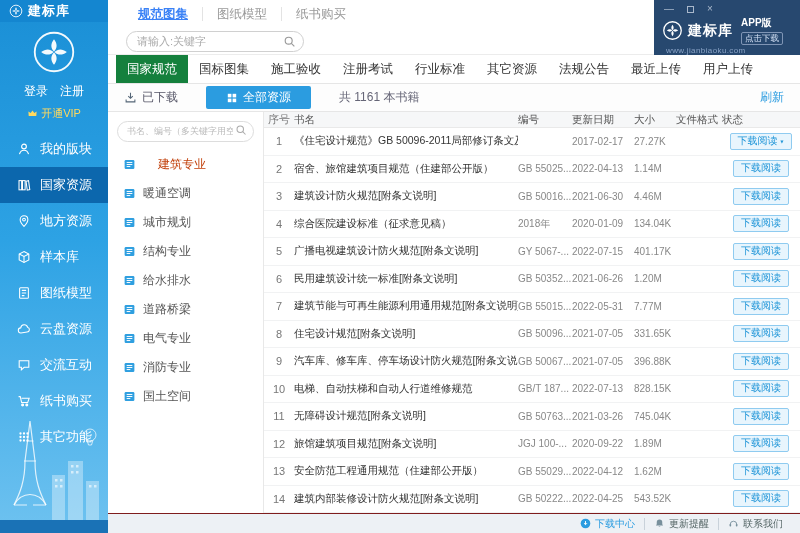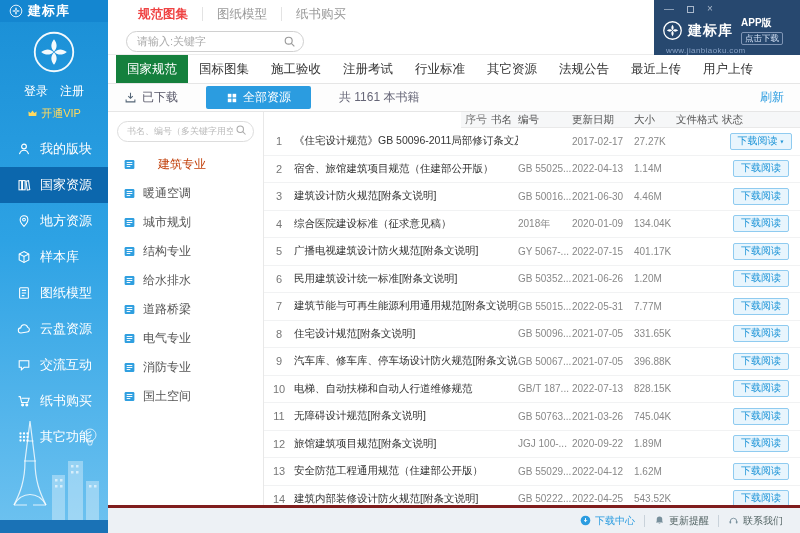--- a/index.html
+++ b/index.html
@@ -22,21 +22,21 @@
   .menu-item.selected { background:#0c67ad; }
   .cityscape { position:absolute; left:0; bottom:0; width:108px; height:120px; z-index:1; pointer-events:none; }
 
   
   .main { position:absolute; left:108px; top:0; width:692px; height:533px; display:flex; flex-direction:column; background:#fff; }
   .header { border-bottom:1px solid #ececec; }
   .row1 { height:28px; display:flex; align-items:center; }
   .top-tabs { margin-left:16px; display:flex; align-items:center; height:100%; }
   .top-tab { font-size:12.5px; color:#999; padding:0 14px; line-height:14px; }
   .top-tab + .top-tab { border-left:1px solid #e3e3e3; }
-  .top-tab.active { color:#ef4444; font-weight:bold; }
+  .top-tab.active { color:#3b82f6; font-weight:bold;text-decoration:underline; }
   .row2 { height:26px; display:flex; align-items:center; padding-left:18px; }
   .search-box { position:relative; width:178px; }
   .search-box input { width:100%; height:21px; border:1px solid #d0d0d0; border-radius:11px;
     padding:0 24px 0 10px; font-size:11px; color:#333; outline:none; font-family:inherit; }
   .search-box input::placeholder { color:#aaa; }
   .search-ic { position:absolute; right:8px; top:4px; line-height:0; }
 
   
   .promo { position:absolute; top:0; right:0; width:146px; height:55px; background:#27486f; z-index:10; color:#fff; }
   .win-controls { display:flex; gap:13px; padding:3px 0 0 10px; height:15px; color:#a9b8cb; font-size:10px; line-height:10px; align-items:center; }
@@ -64,36 +64,36 @@
   .content { flex:1; display:flex; overflow:hidden; }
   .left-panel { width:156px; border-right:1px solid #e8e8e8; padding-top:8px; }
   .cat-search { position:relative; margin:0 9px 8px 9px; }
   .cat-search input { width:100%; height:21px; border:1px solid #ddd; border-radius:11px;
     padding:0 20px 0 9px; font-size:9px; color:#333; outline:none; font-family:inherit; }
   .cat-search input::placeholder { color:#bbb; }
   .search-ic2 { position:absolute; right:7px; top:4px; line-height:0; }
   .cat-item { height:29px; display:flex; align-items:center; gap:7px; padding-left:15px; font-size:12px; color:#555; }
   .cat-item.selected { color:#c2410c;gap:22px; }
 
-  .table-panel { flex:1; display:flex; flex-direction:column; overflow:hidden;align-items:flex-end; }
+  .table-panel { flex:1; display:flex; flex-direction:column; overflow:hidden; }
   .thead, .trow { display:grid; grid-template-columns:30px 1fr 54px 62px 42px 46px 78px; align-items:center; }
   .thead { height:20px; background:#f6f7f8; border-bottom:1px solid #e9e9e9; font-size:10.5px; color:#555; }
   .trow { height:27.5px; border-bottom:1px solid #f1f2f3; background:#fff; }
   .c-no { text-align:center; font-size:11px; color:#777; }
   .c-name { font-size:10.5px; color:#333; white-space:nowrap; overflow:hidden; padding-right:6px; }
   .c-code, .c-date, .c-size, .c-fmt { font-size:10px; color:#888; white-space:nowrap; overflow:hidden; }
   .thead .c-name, .thead .c-code, .thead .c-date, .thead .c-size, .thead .c-fmt { color:#555; font-size:10.5px; }
   .c-status { display:flex; justify-content:center; }
   .dl-btn { display:inline-flex; align-items:center; gap:2px; background:#e8f5fd; border:1px solid #8fcbf0;
     color:#2196d8; font-size:10px; padding:2px 7px; border-radius:2px; font-family:Liberation Mono, monospace; line-height:11px; }
   .caret { font-size:8px; }
   .caret:empty { display:none; }
 
   
-  .status-bar { height:28px; background:#edf1f5; border-top:3px solid #7f1d1d; display:flex; align-items:center;
+  .status-bar { height:20px; background:#edf1f5; border-top:1px solid #7f1d1d; display:flex; align-items:center;
     justify-content:flex-end; padding-right:8px; font-size:10px; color:#566; }
   .sb-item { display:inline-flex; align-items:center; gap:4px; padding:0 9px; line-height:12px; }
   .sb-item + .sb-item { border-left:1px solid #c9d2da; }
   span.sb-item:nth-of-type(1) { color:#2b9ce0; }
 
   .ic { line-height:0; display:inline-flex; }
 </style>
 </head>
 <body>
 

